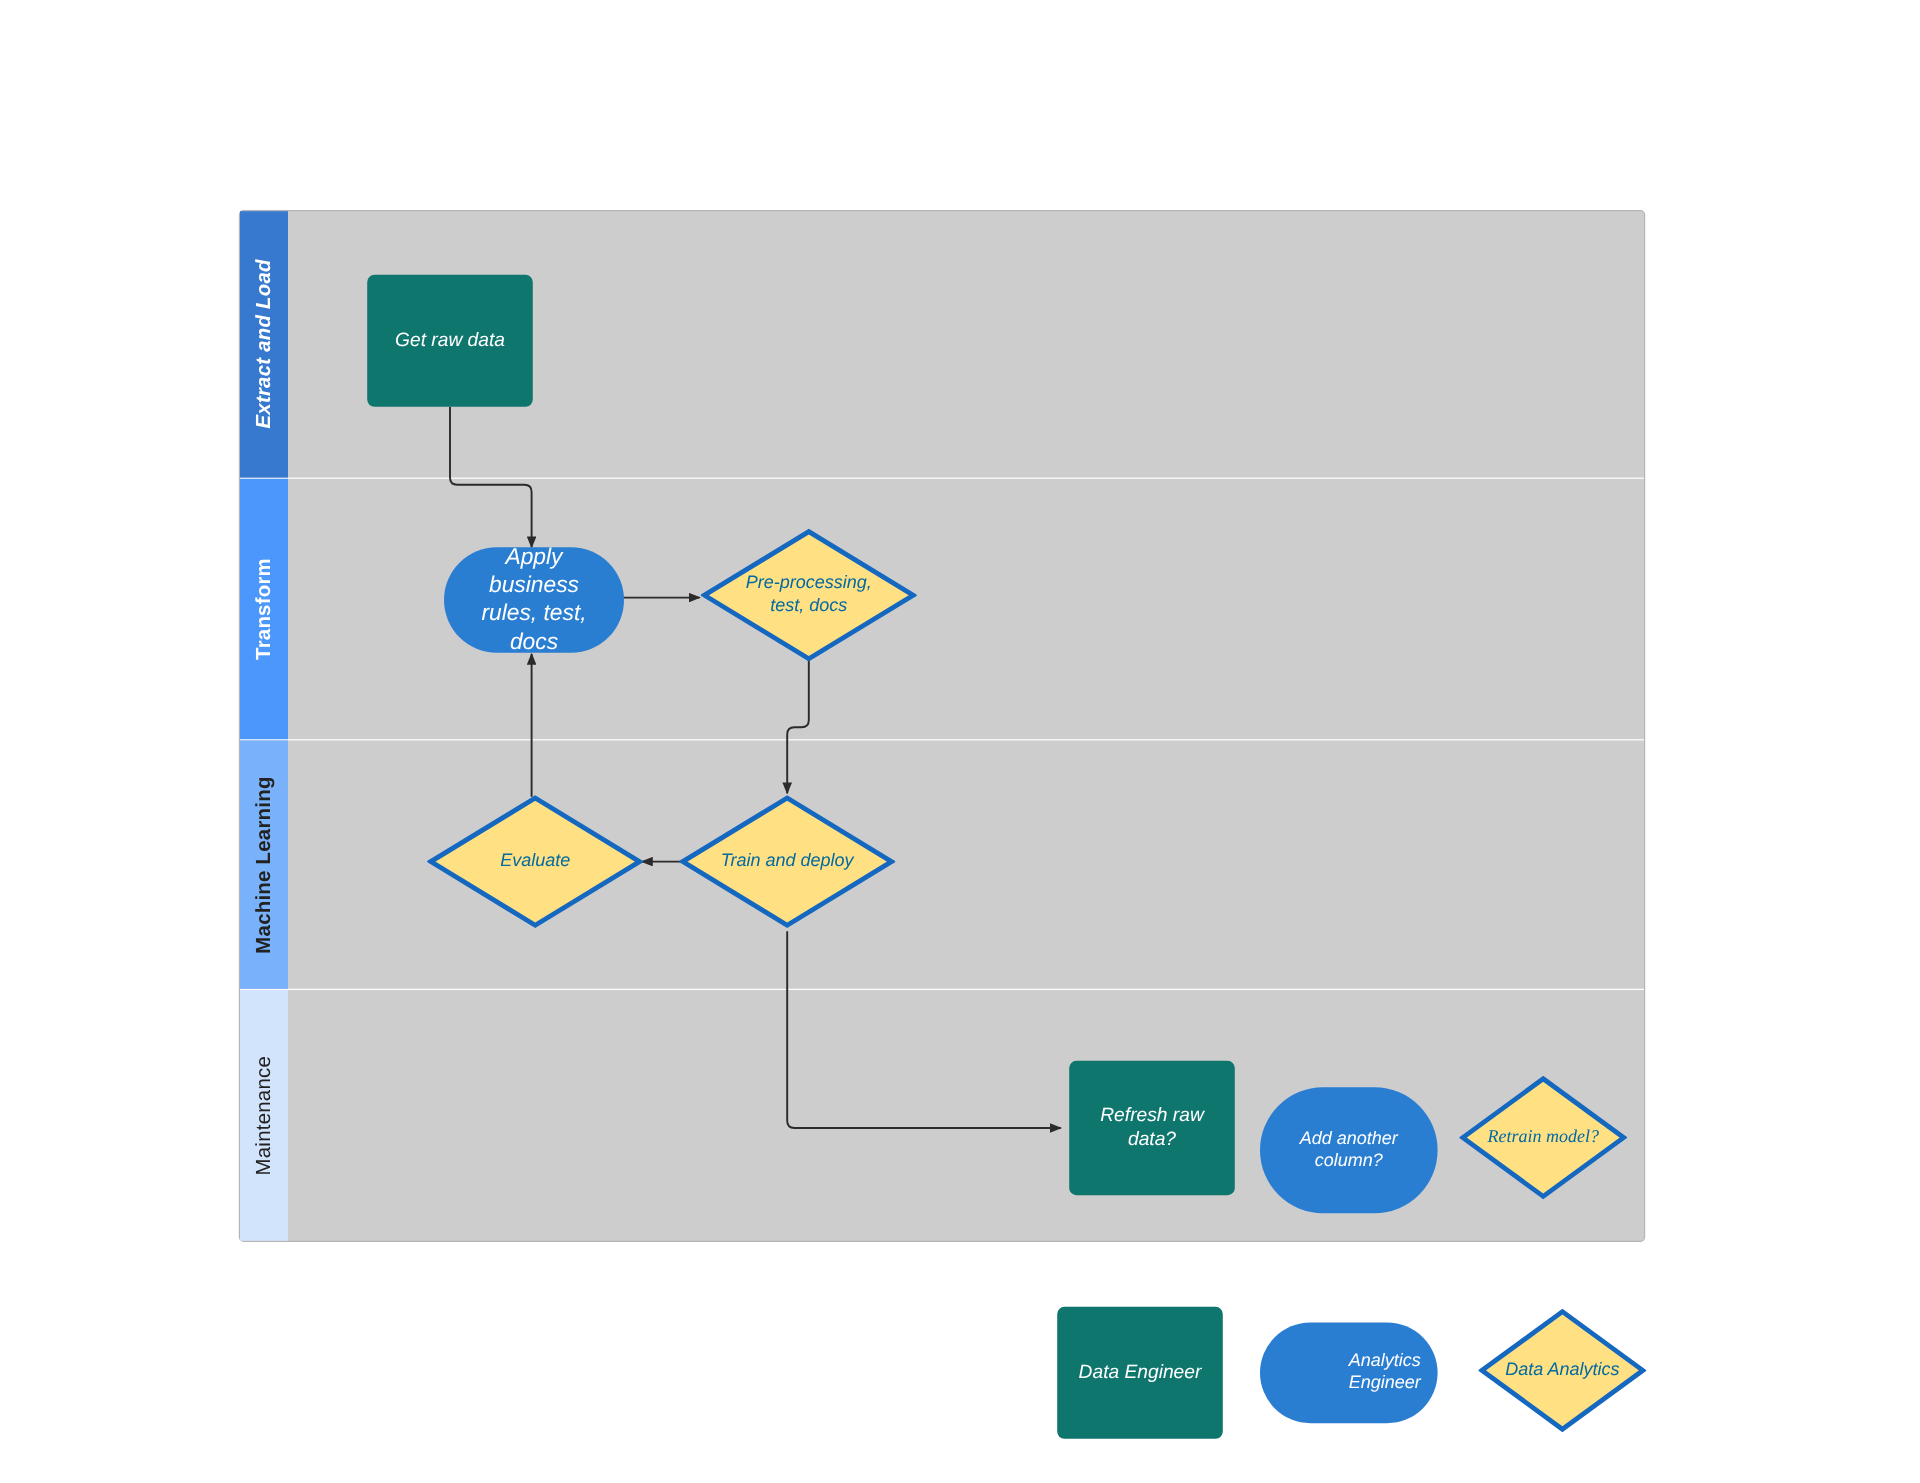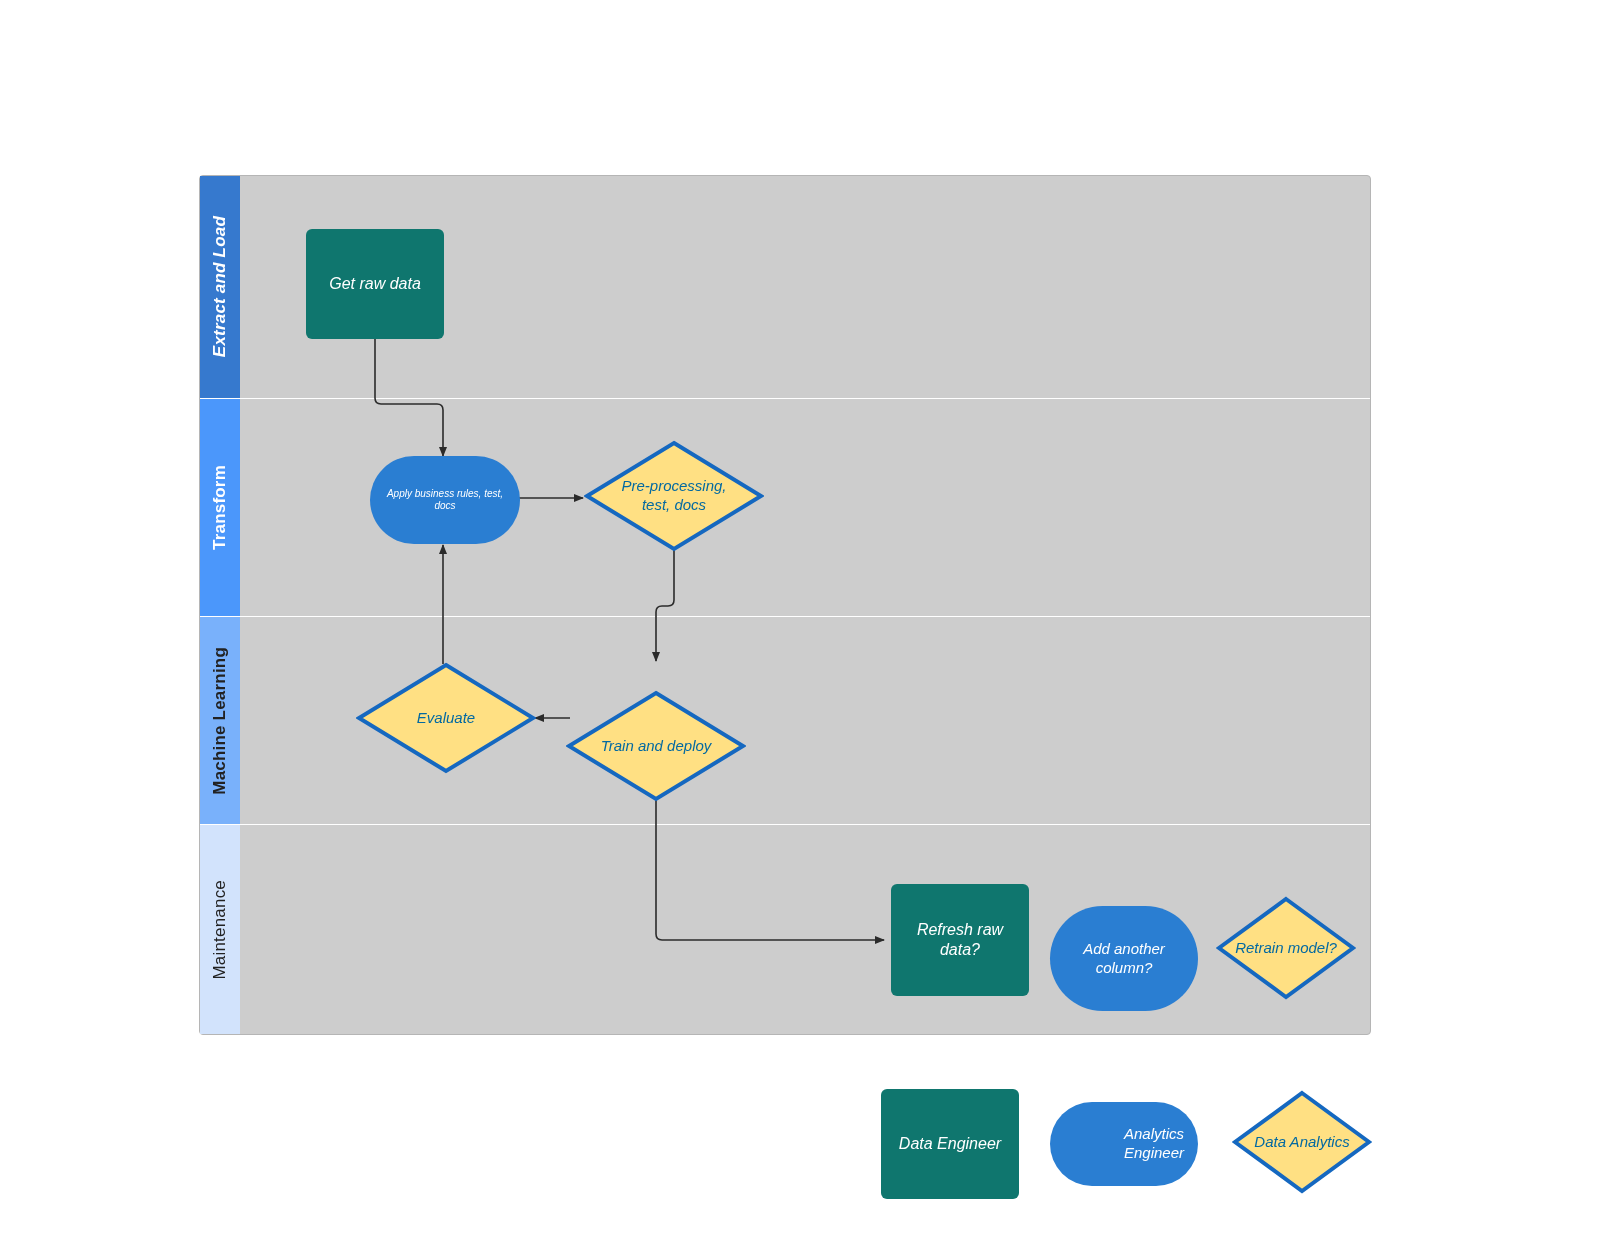--- a/index.html
+++ b/index.html
@@ -158,21 +158,21 @@
 
     <path d="M 443,664 L 443,600 Q 443,594 443,594 L 443,545" fill="none" stroke="#2b2b2b" stroke-width="1.6" marker-end="url(#arrowhead)"></path>
 
     <path d="M 656,776 L 656,934 Q 656,940 662,940 L 884,940" fill="none" stroke="#2b2b2b" stroke-width="1.6" marker-end="url(#arrowhead)"></path>
   </svg>
 
   <div class="node node-rect" style="left:306px;top:229px;width:138px;height:110px;font-size:16px;">
     <span>Get raw data</span>
   </div>
 
-  <div class="node node-round" style="left:370px;top:456px;width:150px;height:88px;font-size:10px;padding:0 16px;">
+  <div class="node node-round" style="left:370px;top:456px;width:150px;height:88px;font-size:19px;padding:0 16px;">
     <span>Apply business rules, test, docs</span>
   </div>
 
   <div class="node-diamond-wrap" style="left:584px;top:440px;width:180px;height:112px;">
     <svg width="180" height="112" viewBox="0 0 180 112" xmlns="http://www.w3.org/2000/svg">
       <polygon points="90,3 177,56 90,109 3,56" fill="#ffe083" stroke="#1568c0" stroke-width="4"></polygon>
     </svg>
     <div class="node-diamond-label" style="font-size:15px;padding:0 22px;">
       <span>Pre-processing, test, docs</span>
     </div>
@@ -180,42 +180,42 @@
 
   <div class="node-diamond-wrap" style="left:356px;top:662px;width:180px;height:112px;">
     <svg width="180" height="112" viewBox="0 0 180 112" xmlns="http://www.w3.org/2000/svg">
       <polygon points="90,3 177,56 90,109 3,56" fill="#ffe083" stroke="#1568c0" stroke-width="4"></polygon>
     </svg>
     <div class="node-diamond-label" style="font-size:15px;padding:0 24px;">
       <span>Evaluate</span>
     </div>
   </div>
 
-  <div class="node-diamond-wrap" style="left:566px;top:690px;width:180px;height:112px;">
+  <div class="node-diamond-wrap" style="left:566px;top:662px;width:180px;height:112px;">
     <svg width="180" height="112" viewBox="0 0 180 112" xmlns="http://www.w3.org/2000/svg">
       <polygon points="90,3 177,56 90,109 3,56" fill="#ffe083" stroke="#1568c0" stroke-width="4"></polygon>
     </svg>
     <div class="node-diamond-label" style="font-size:15px;padding:0 16px;">
       <span>Train and deploy</span>
     </div>
   </div>
 
   <div class="node node-rect" style="left:891px;top:884px;width:138px;height:112px;font-size:16px;padding:0 12px;">
     <span>Refresh raw data?</span>
   </div>
 
   <div class="node node-round" style="left:1050px;top:906px;width:148px;height:105px;font-size:15px;padding:0 14px;">
     <span>Add another column?</span>
   </div>
 
   <div class="node-diamond-wrap" style="left:1216px;top:896px;width:140px;height:104px;">
     <svg width="140" height="104" viewBox="0 0 140 104" xmlns="http://www.w3.org/2000/svg">
       <polygon points="70,3 137,52 70,101 3,52" fill="#ffe083" stroke="#1568c0" stroke-width="4"></polygon>
     </svg>
-    <div class="node-diamond-label" style="font-size:15px;padding:0 6px;">
+    <div class="node-diamond-label" style="font-size:15px;padding:0 6px;font-family:Liberation Serif, serif;">
       <span>Retrain model?</span>
     </div>
   </div>
 
   <div id="legend" style="left:0;top:0;width:1600px;height:1236px;">
 
     <div class="node node-rect" style="left:881px;top:1089px;width:138px;height:110px;font-size:16px;padding:0 10px;">
       <span>Data Engineer</span>
     </div>
 

